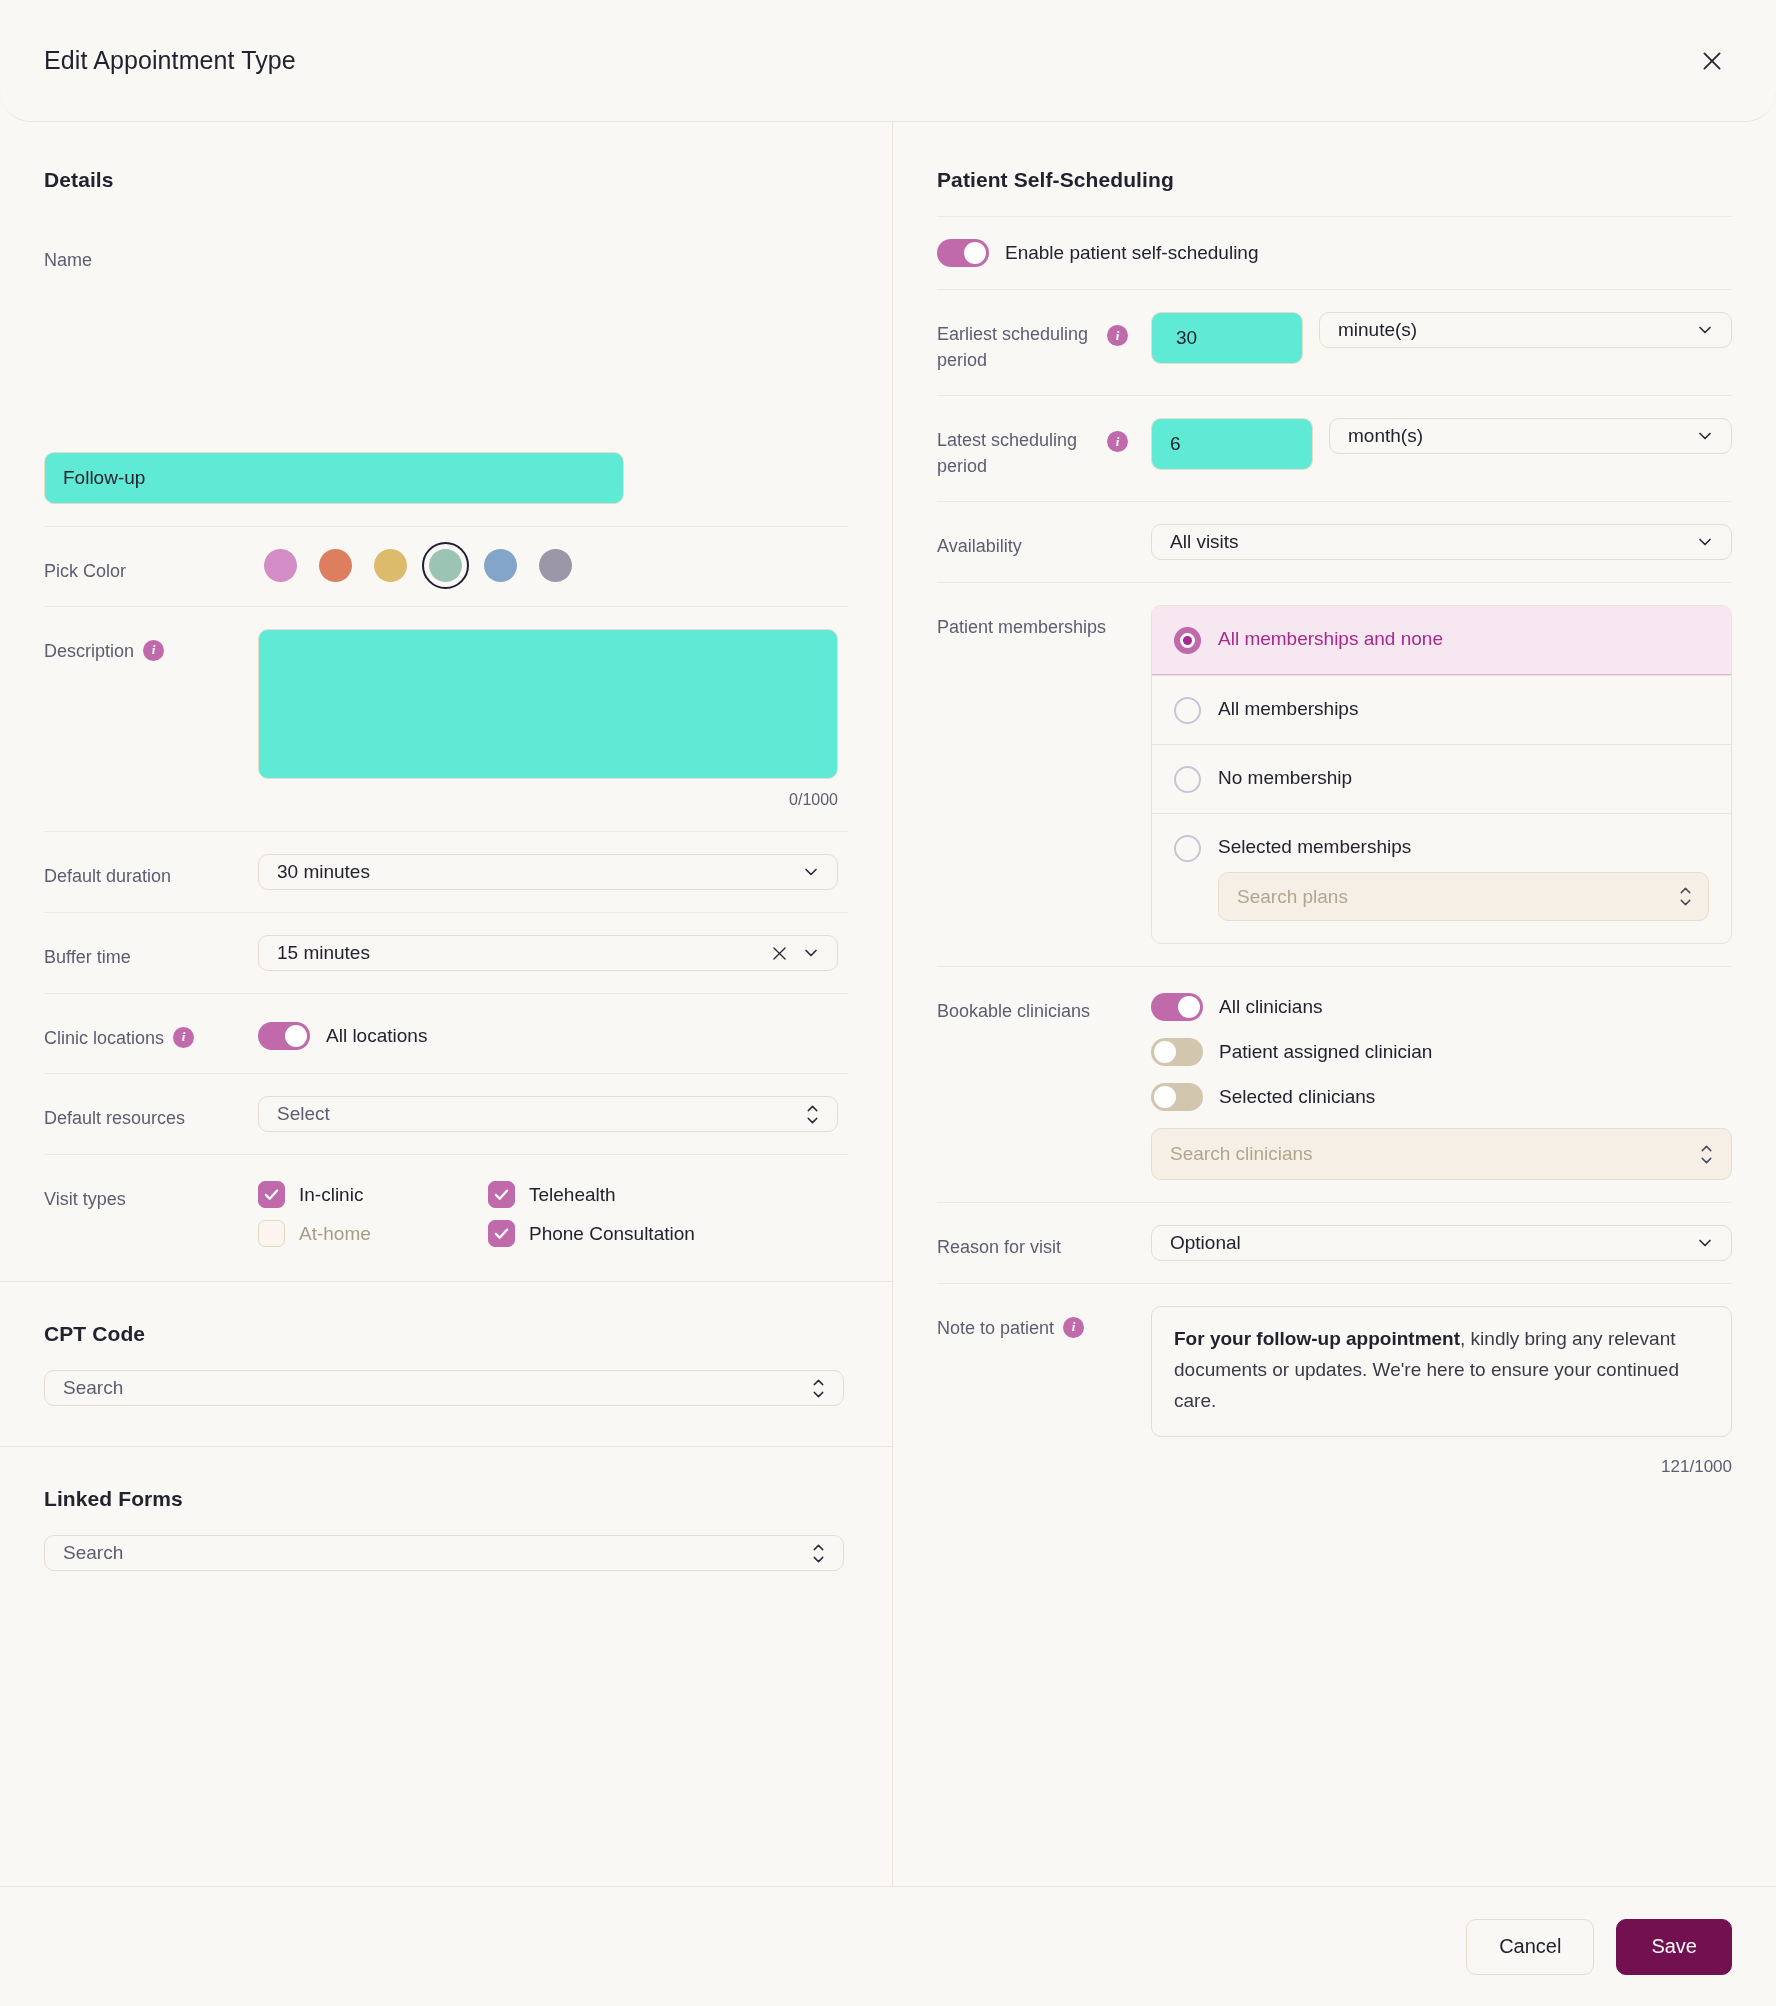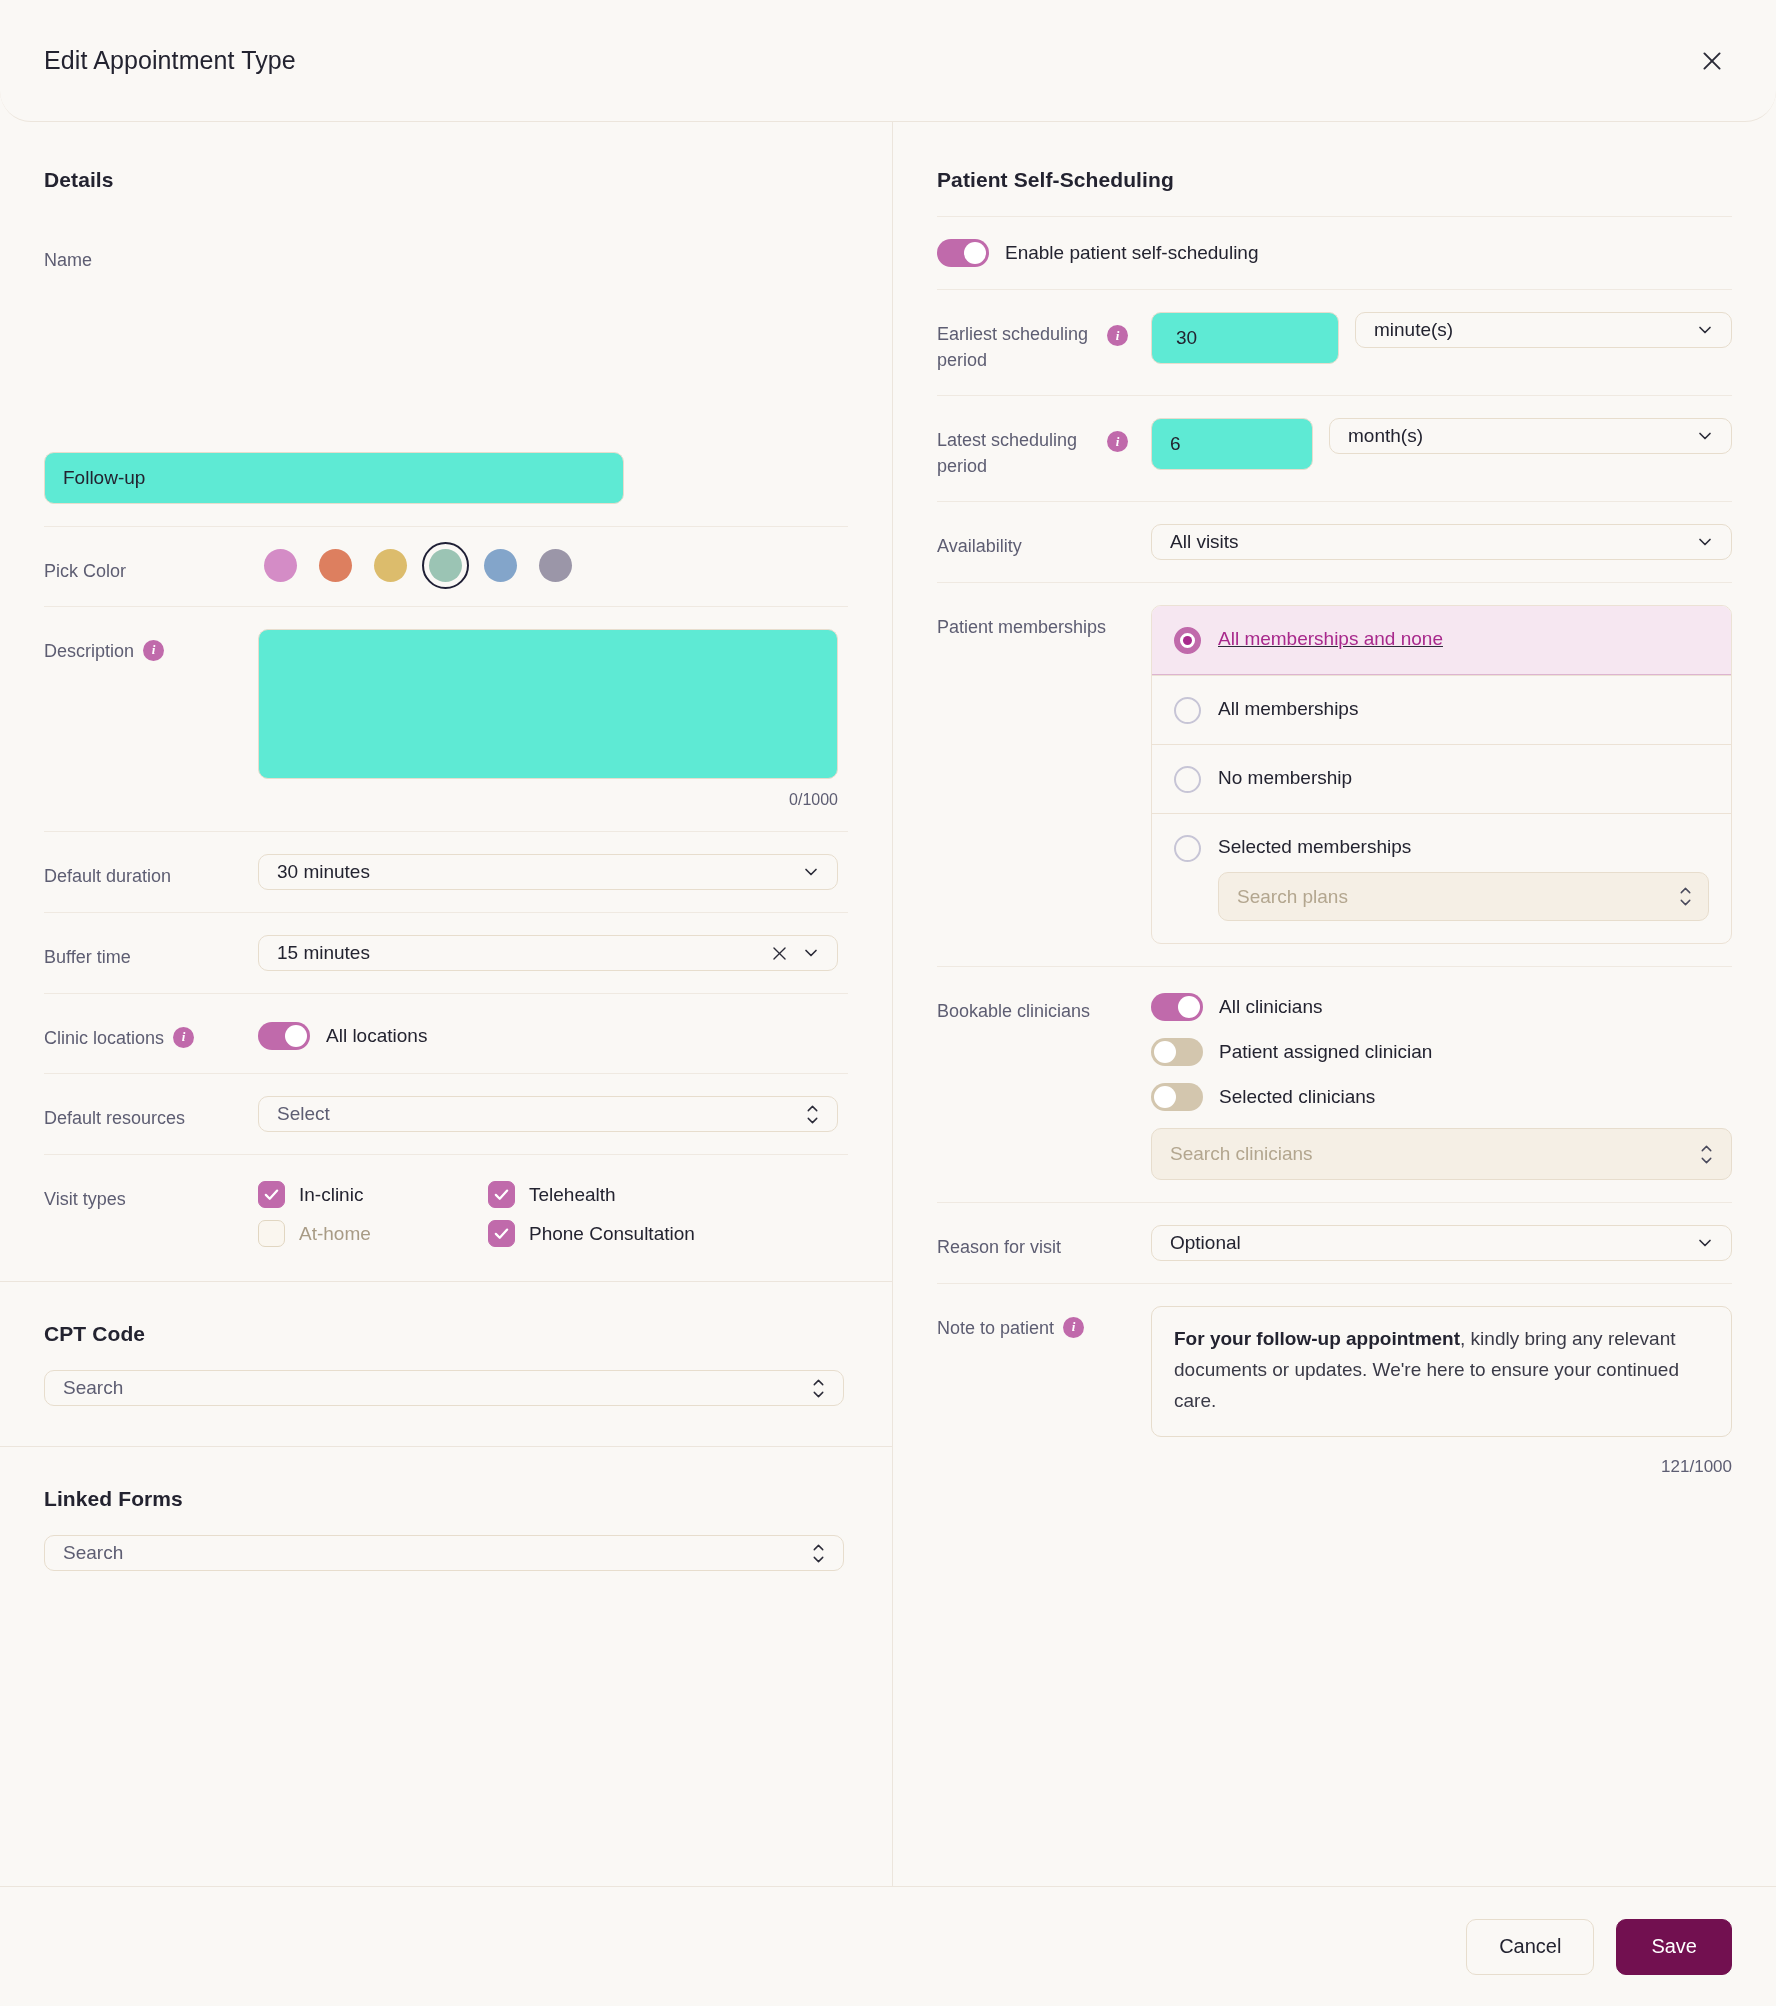--- a/index.html
+++ b/index.html
@@ -131,21 +131,21 @@
   .check-label.dim { color: #a89b85; }
 
   
   .radio-list { border: 1px solid #ece2d5; border-radius: 10px; overflow: hidden; }
   .radio-item {
     display: flex; align-items: flex-start; gap: 17px;
     padding: 20px 22px;
     border-top: 1px solid #ece2d5;
     cursor: pointer;
   }
-  .radio-item:first-child { border-top: none; text-decoration: underline; }
+  .radio-item:first-child { border-top: none; }
   .radio-item.selected { background: #f6e7f1; border-bottom: 1px solid #ddb4d0; }
   .radio-outer {
     width: 27px; height: 27px; border-radius: 50%; flex: 0 0 27px;
     border: 2px solid #c7c5d6; background: transparent;
     display: flex; align-items: center; justify-content: center; margin-top: 1px;
   }
   .radio-item.selected .radio-outer { border: 6px solid #c06aab; background: #fff; }
   .radio-item.selected .radio-outer::after {
     content: ""; width: 9px; height: 9px; border-radius: 50%; background: #a8298c;
   }
@@ -394,21 +394,21 @@
         </div>
 
         <div class="row">
           <div class="row-label" style="width:170px;flex:0 0 170px;">
             <span>Earliest scheduling period</span>
           </div>
           <div style="width:44px;flex:0 0 44px;padding-top:11px;">
             <span class="info-icon">i</span>
           </div>
           <div class="row-field" style="display:flex; gap:16px;">
-            <div class="input-box" style="width:188px;padding-left:24px;">30</div>
+            <div class="input-box" style="width:152px;padding-left:24px;">30</div>
             <div class="select-box" style="flex:1 1 auto;">
               <span>minute(s)</span>
               <span class="chev">
                 <svg viewBox="0 0 24 24" fill="none" stroke="currentColor" stroke-width="2" stroke-linecap="round" stroke-linejoin="round">
                     <polyline points="6 9 12 15 18 9"></polyline>
                   </svg>
               </span>
             </div>
           </div>
         </div>

